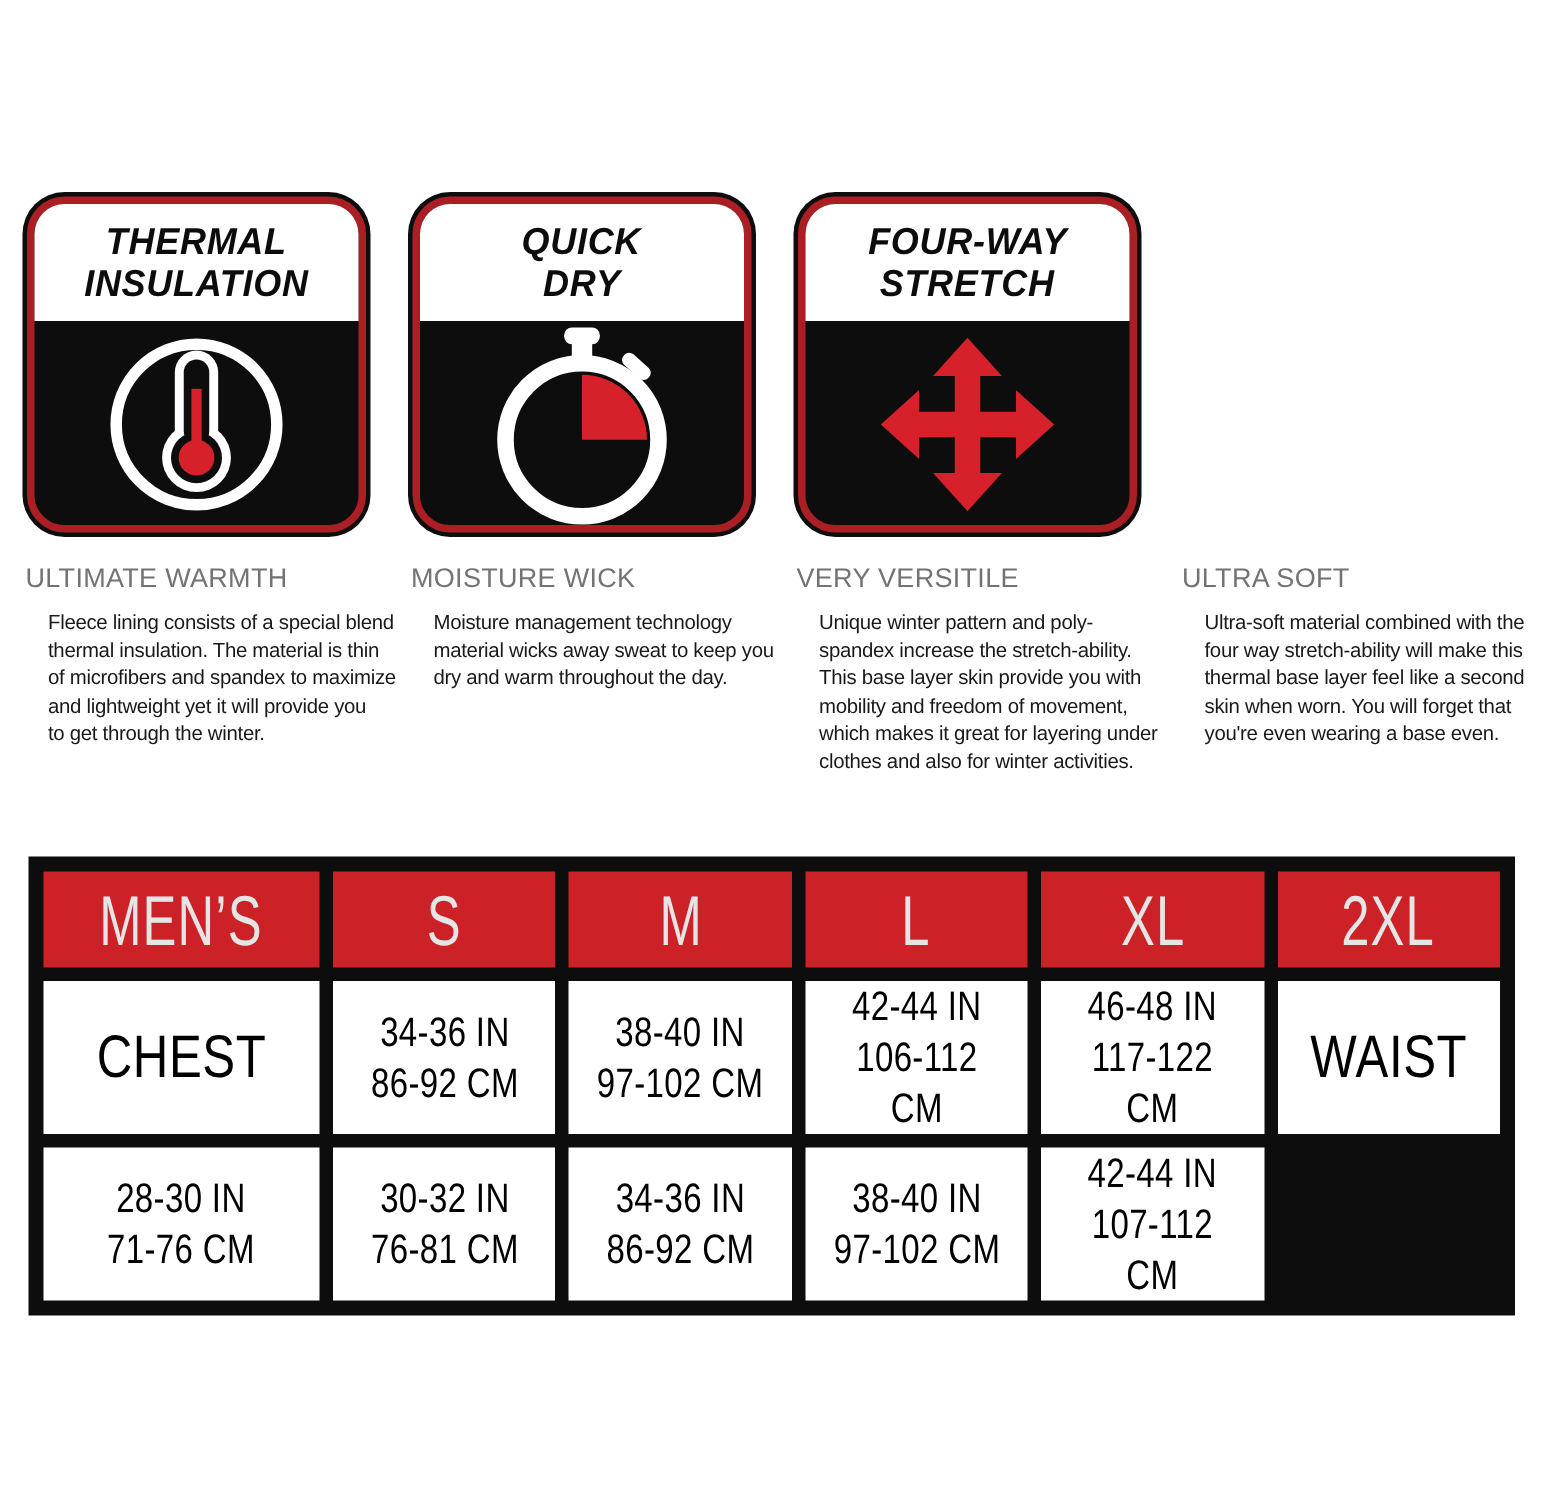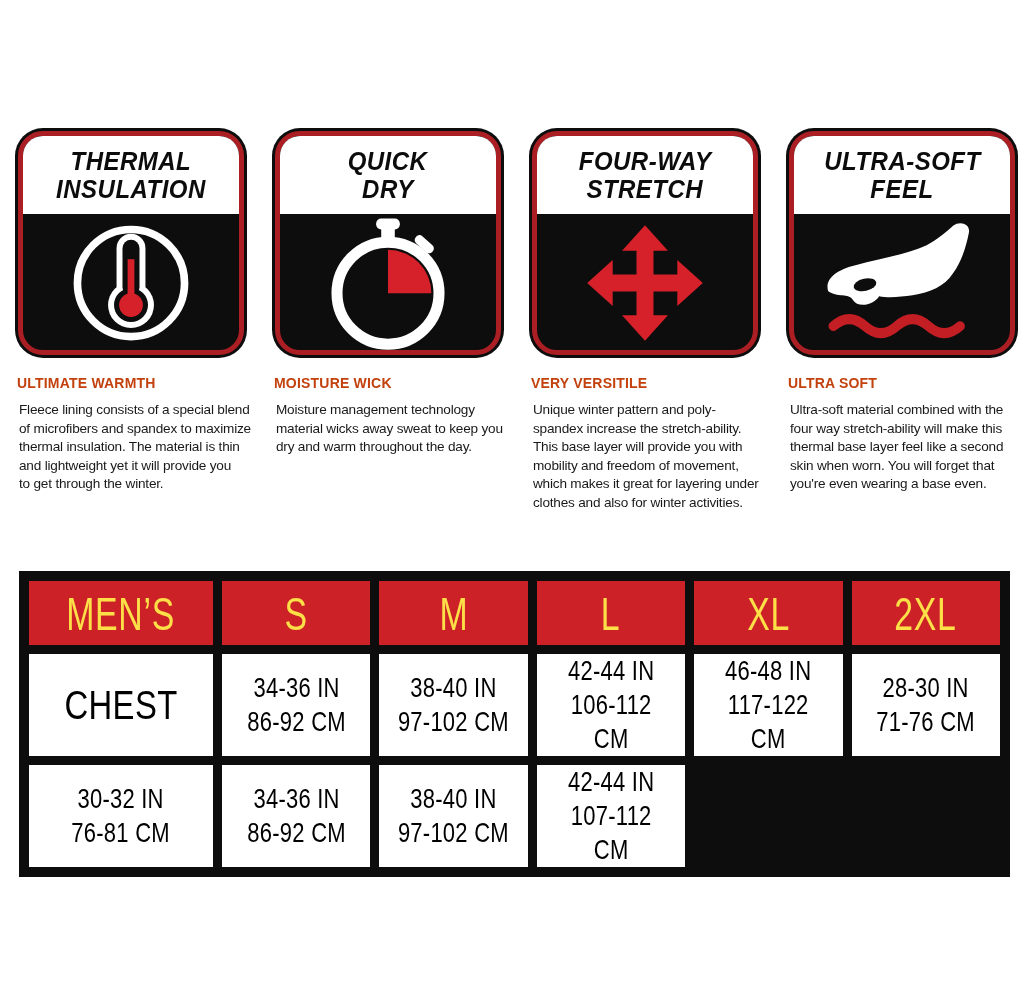--- a/index.html
+++ b/index.html
@@ -33,35 +33,35 @@
   .badge-icon-area{
     position:absolute;top:88px;left:8px;right:8px;bottom:8px;
     display:flex;align-items:center;justify-content:center;
   }
   
   .texts-row{
     display:grid;grid-template-columns:repeat(4,232px);column-gap:25px;
     padding:0 15px;margin-top:17px;min-height:152px;align-items:start;
   }
   .feature-heading{
-    font-size:14px;font-weight:bold;color:#c2410c;letter-spacing:0.2px;
+    font-size:18px;font-weight:normal;color:#737373;letter-spacing:0.2px;
     margin:0 0 10px 2px;
   }
   .feature-line{
     font-size:13.6px;line-height:18.6px;color:#191919;letter-spacing:-0.2px;
-    margin-left:4px;white-space:nowrap;
+    margin-left:17px;white-space:nowrap;
   }
   
   .size-chart{
     margin:44px 19px 0 19px;background:#0d0d0d;height:306px;box-sizing:border-box;
     padding:10px;display:grid;grid-template-columns:184px repeat(5,1fr);
     grid-template-rows:1fr 1fr 1fr;gap:9px;
   }
   .cell{display:flex;align-items:center;justify-content:center;text-align:center;}
-  .cell-header{background:var(--table-red,#cc2127);color:#fde047;}
+  .cell-header{background:var(--table-red,#cc2127);color:#e5e5e5;}
   .cell-header .t{font-size:47px;font-weight:400;transform:scaleX(0.72);letter-spacing:1px;}
   .cell-white{background:#ffffff;color:#000000;}
   .cell-label .t{font-size:40px;transform:scaleX(0.82);letter-spacing:0.5px;}
   .cell-size .t{font-size:27.5px;line-height:34px;transform:scaleX(0.80);letter-spacing:0.3px;}
 </style>
 </head>
 <body style="--badge-red: #ab1f24; --table-red: #cc2127;">
 
 <div class="features-row">
 
@@ -109,59 +109,45 @@
       <div class="badge-title">FOUR-WAY</div>
       <div class="badge-title">STRETCH</div>
     </div>
     <div class="badge-icon-area">
       <svg width="136" height="136" viewBox="0 0 160 160">
         <path fill="#d6202a" d="M80,12 L107,42 L90,42 L90,70 L118,70 L118,53 L148,80 L118,107 L118,90 L90,90 L90,118 L107,118 L80,148 L53,118 L70,118 L70,90 L42,90 L42,107 L12,80 L42,53 L42,70 L70,70 L70,42 L53,42 Z"></path>
       </svg>
     </div>
   </div>
 
-  <div class="badge">
-    <div class="badge-stroke"></div>
-    <div class="badge-band">
-      <div class="badge-title">ULTRA-SOFT</div>
-      <div class="badge-title">FEEL</div>
-    </div>
-    <div class="badge-icon-area">
-      <svg width="180" height="132" viewBox="0 0 200 150">
-        <path fill="#ffffff" d="M16,84 C12,70 26,60 46,55 C76,47 104,43 128,32 C140,26 150,17 158,10 C166,4 178,8 176,18 C173,34 167,52 158,64 C148,79 132,86 112,89 C98,91 84,92 74,90 C68,100 50,104 44,94 C40,86 26,92 16,84 Z"></path>
-        <ellipse cx="58" cy="77" rx="13" ry="7" transform="rotate(-12 58 77)" fill="#0d0d0d"></ellipse>
-        <path d="M22,124 Q40,108 58,124 T94,124 T130,124 T166,124" fill="none" stroke="#c41e25" stroke-width="11" stroke-linecap="round"></path>
-      </svg>
-    </div>
-  </div>
 </div>
 
 <div class="texts-row">
 
   <div>
     <h3 class="feature-heading">ULTIMATE WARMTH</h3>
     <div class="feature-line">Fleece lining consists of a special blend</div>
+    <div class="feature-line">thermal insulation. The material is thin</div>
     <div class="feature-line">of microfibers and spandex to maximize</div>
-    <div class="feature-line">thermal insulation. The material is thin</div>
     <div class="feature-line">and lightweight yet it will provide you</div>
     <div class="feature-line">to get through the winter.</div>
   </div>
 
   <div>
     <h3 class="feature-heading">MOISTURE WICK</h3>
     <div class="feature-line">Moisture management technology</div>
     <div class="feature-line">material wicks away sweat to keep you</div>
     <div class="feature-line">dry and warm throughout the day.</div>
   </div>
 
   <div>
     <h3 class="feature-heading">VERY VERSITILE</h3>
     <div class="feature-line">Unique winter pattern and poly-</div>
     <div class="feature-line">spandex increase the stretch-ability.</div>
-    <div class="feature-line">This base layer will provide you with</div>
+    <div class="feature-line">This base layer skin provide you with</div>
     <div class="feature-line">mobility and freedom of movement,</div>
     <div class="feature-line">which makes it great for layering under</div>
     <div class="feature-line">clothes and also for winter activities.</div>
   </div>
 
   <div>
     <h3 class="feature-heading">ULTRA SOFT</h3>
     <div class="feature-line">Ultra-soft material combined with the</div>
     <div class="feature-line">four way stretch-ability will make this</div>
     <div class="feature-line">thermal base layer feel like a second</div>
@@ -200,20 +186,23 @@
   <div class="cell cell-white cell-size">
       <span class="t"><span>38-40 IN</span><br><span>97-102 CM</span></span>
     </div>
   <div class="cell cell-white cell-size">
       <span class="t"><span>42-44 IN</span><br><span>106-112 CM</span></span>
     </div>
   <div class="cell cell-white cell-size">
       <span class="t"><span>46-48 IN</span><br><span>117-122 CM</span></span>
     </div>
 
+  <div class="cell cell-white cell-label">
+      <span class="t">WAIST</span>
+    </div>
   <div class="cell cell-white cell-size">
       <span class="t"><span>28-30 IN</span><br><span>71-76 CM</span></span>
     </div>
   <div class="cell cell-white cell-size">
       <span class="t"><span>30-32 IN</span><br><span>76-81 CM</span></span>
     </div>
   <div class="cell cell-white cell-size">
       <span class="t"><span>34-36 IN</span><br><span>86-92 CM</span></span>
     </div>
   <div class="cell cell-white cell-size">

